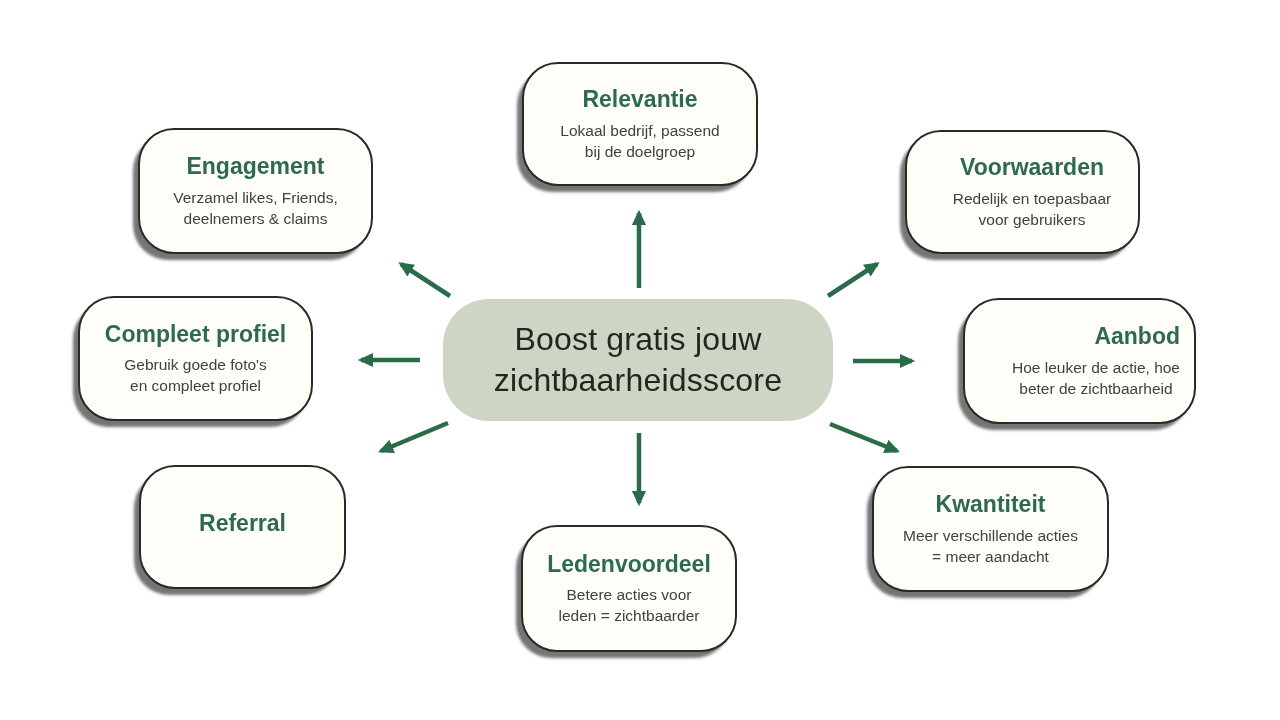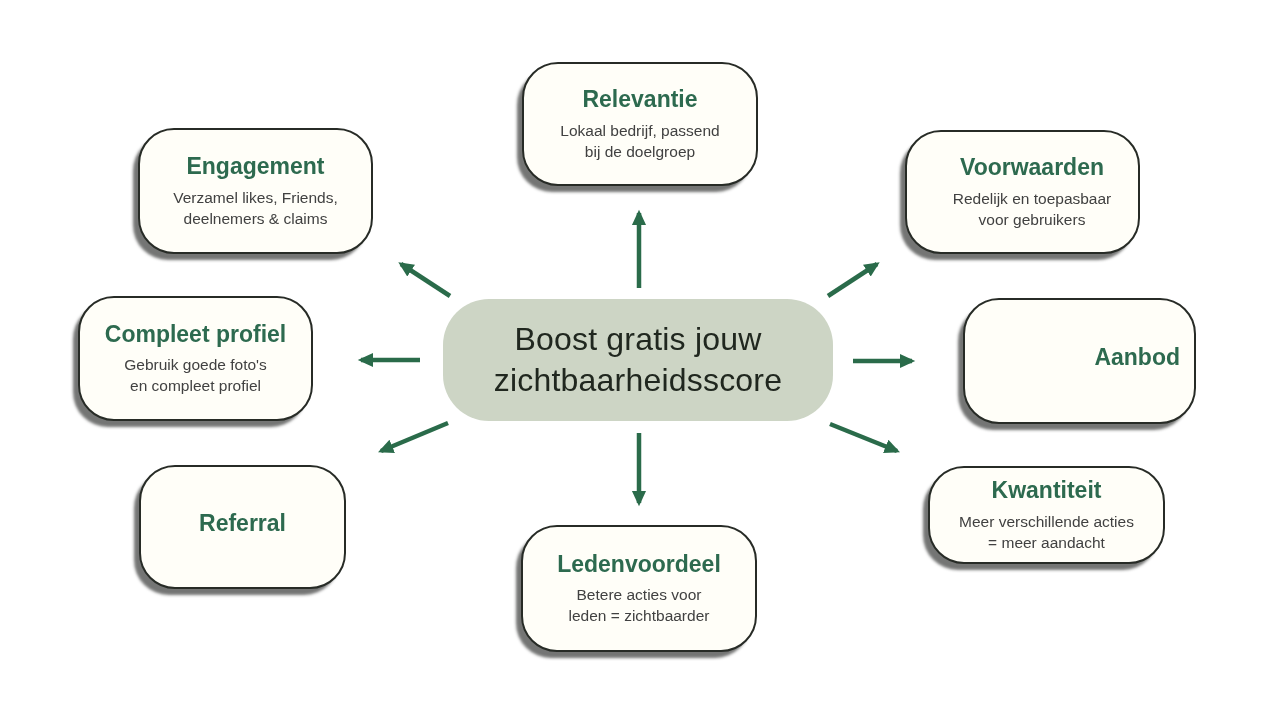--- a/index.html
+++ b/index.html
@@ -78,22 +78,22 @@
     white-space:pre-line;
     letter-spacing:0.2px;
   }
   
   .n-engagement      {left:138px; top:128px; width:235px; height:126px;}
   .n-relevantie      {left:522px; top:62px;  width:236px; height:124px;}
   .n-voorwaarden     {left:905px; top:130px; width:235px; height:124px;padding-left:33px;}
   .n-compleet-profiel{left:78px;  top:296px; width:235px; height:125px;}
   .n-aanbod          {left:963px; top:298px; width:233px; height:126px;align-items:flex-end;}
   .n-referral        {left:139px; top:465px; width:207px; height:124px;}
-  .n-ledenvoordeel   {left:521px; top:525px; width:236px; height:127px;}
-  .n-kwantiteit      {left:928px; top:466px; width:237px; height:98px;}
+  .n-ledenvoordeel   {left:521px; top:525px; width:216px; height:127px;}
+  .n-kwantiteit      {left:872px; top:466px; width:237px; height:126px;}
 </style>
 </head>
 <body>
 
 <div class="canvas">
 
   <svg class="arrows" viewBox="0 0 1280 720" xmlns="http://www.w3.org/2000/svg">
     <defs>
       <marker id="ah" viewBox="0 0 10 10" refX="7.5" refY="5" markerWidth="3.6" markerHeight="3.6" orient="auto-start-reverse">
         <path class="arrowhead" d="M0,0.6 L9.5,5 L0,9.4 z"></path>
@@ -121,20 +121,22 @@
   </div>
 
   <div class="node n-voorwaarden">
     <div class="node-title">Voorwaarden</div>
     <div class="node-desc">Redelijk en toepasbaar
 voor gebruikers</div>
   </div>
 
   <div class="node n-aanbod">
     <div class="node-title">Aanbod</div>
+    <div class="node-desc">Hoe leuker de actie, hoe
+beter de zichtbaarheid</div>
   </div>
 
   <div class="node n-kwantiteit">
     <div class="node-title">Kwantiteit</div>
     <div class="node-desc">Meer verschillende acties
 = meer aandacht</div>
   </div>
 
   <div class="node n-ledenvoordeel">
     <div class="node-title">Ledenvoordeel</div>

